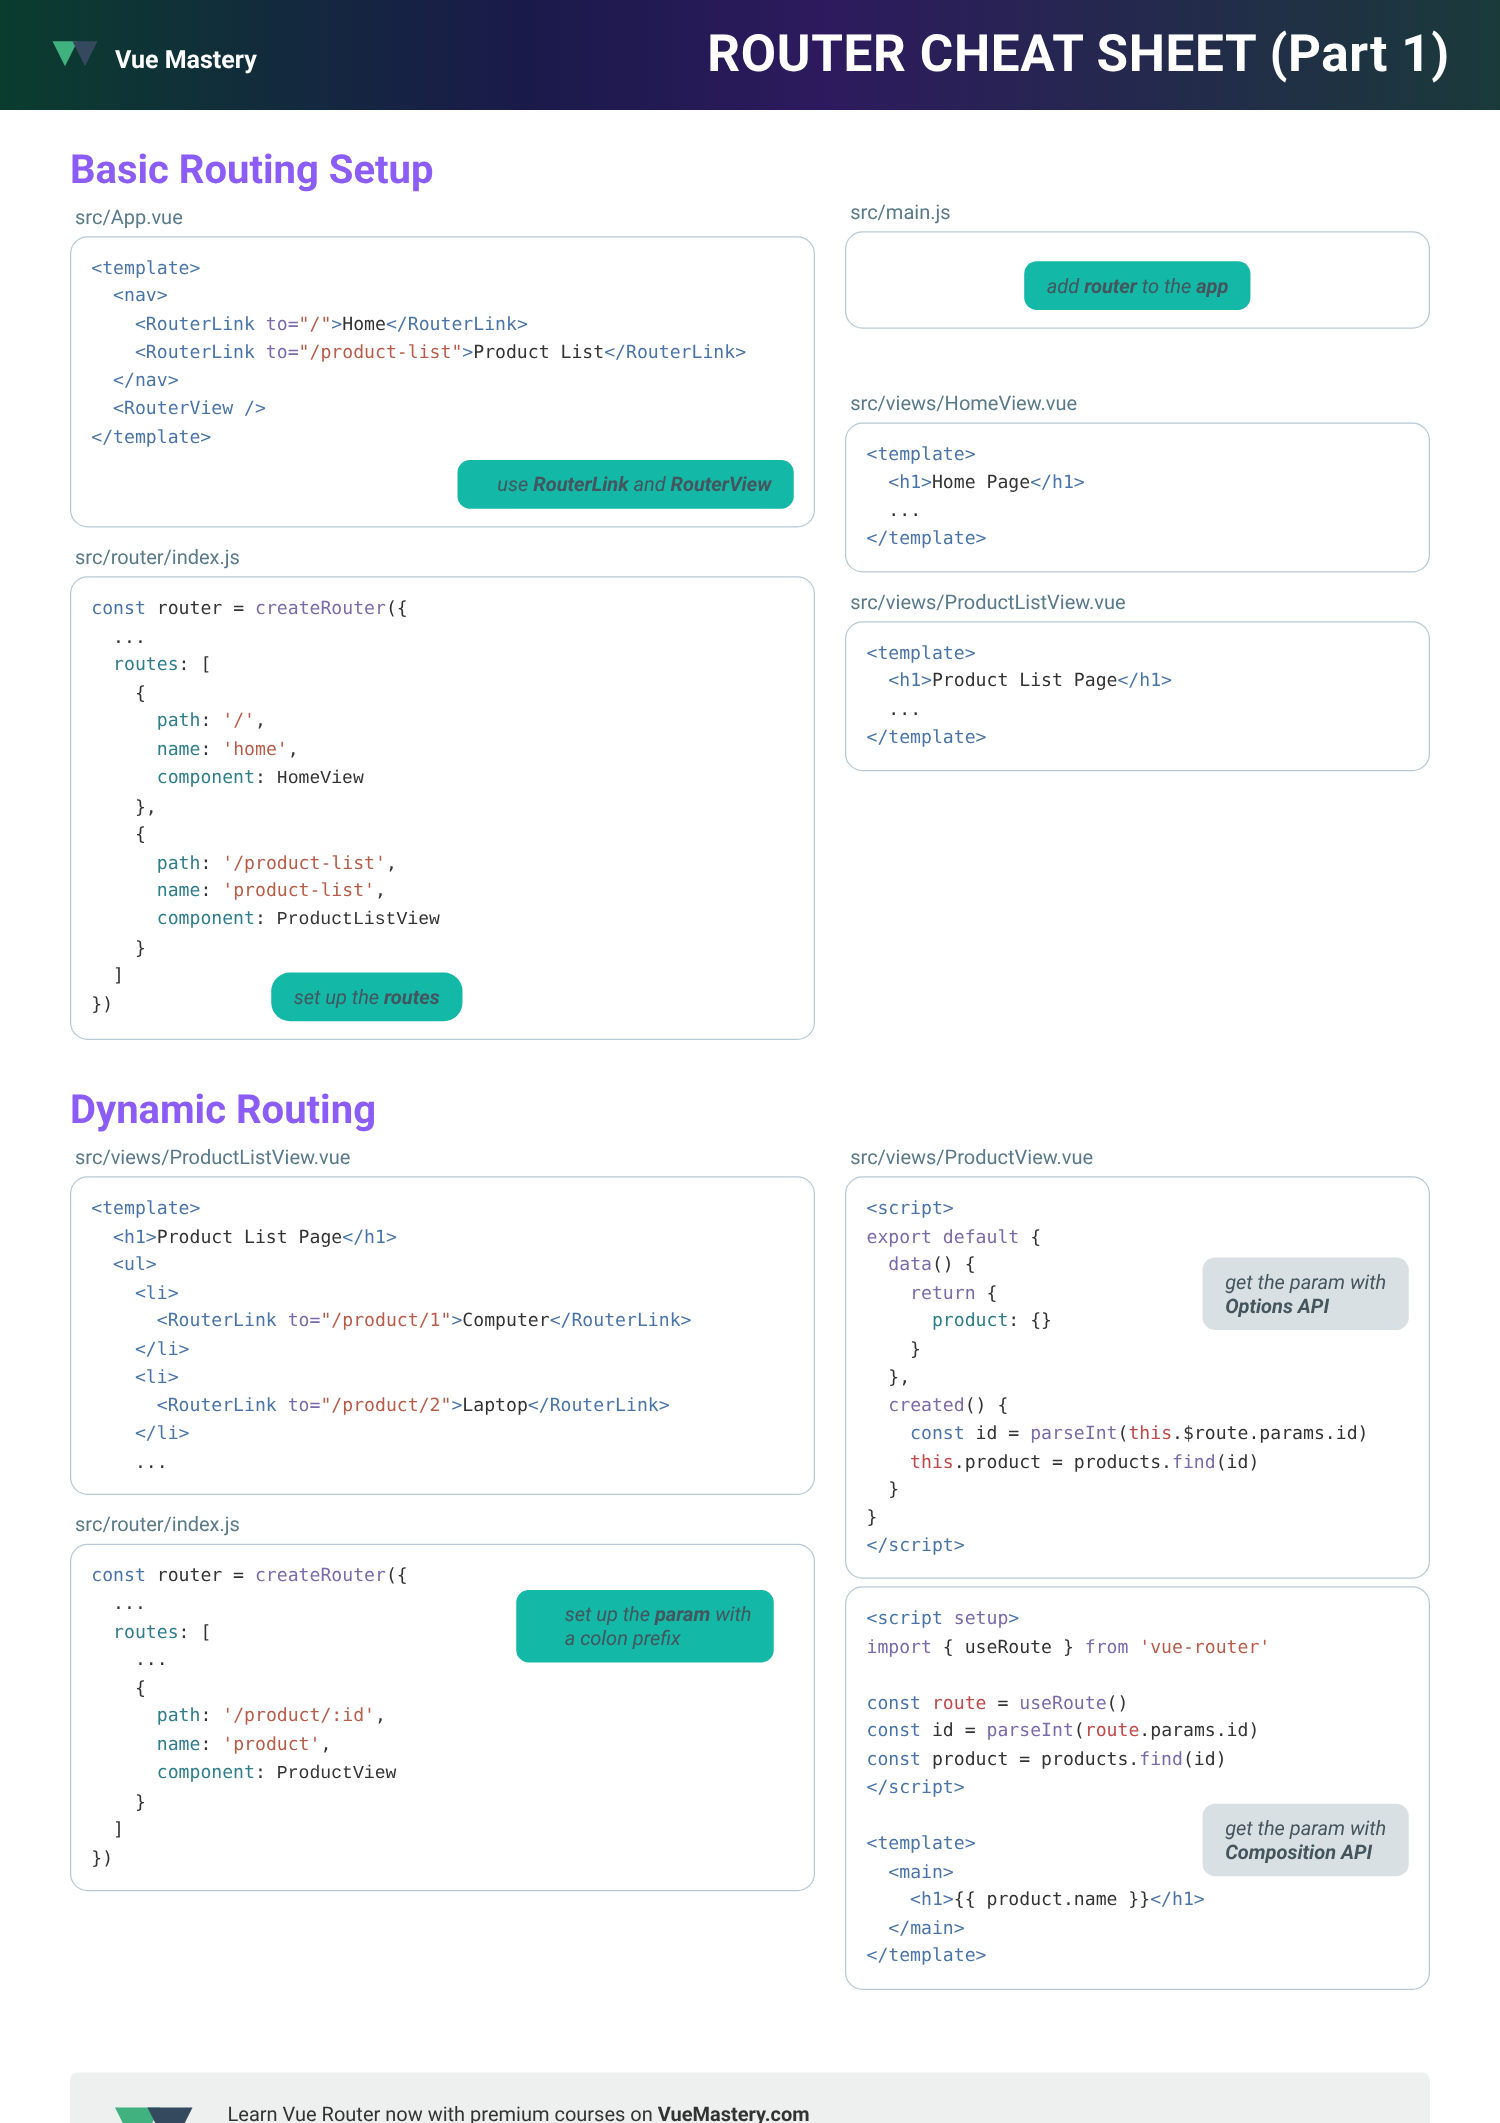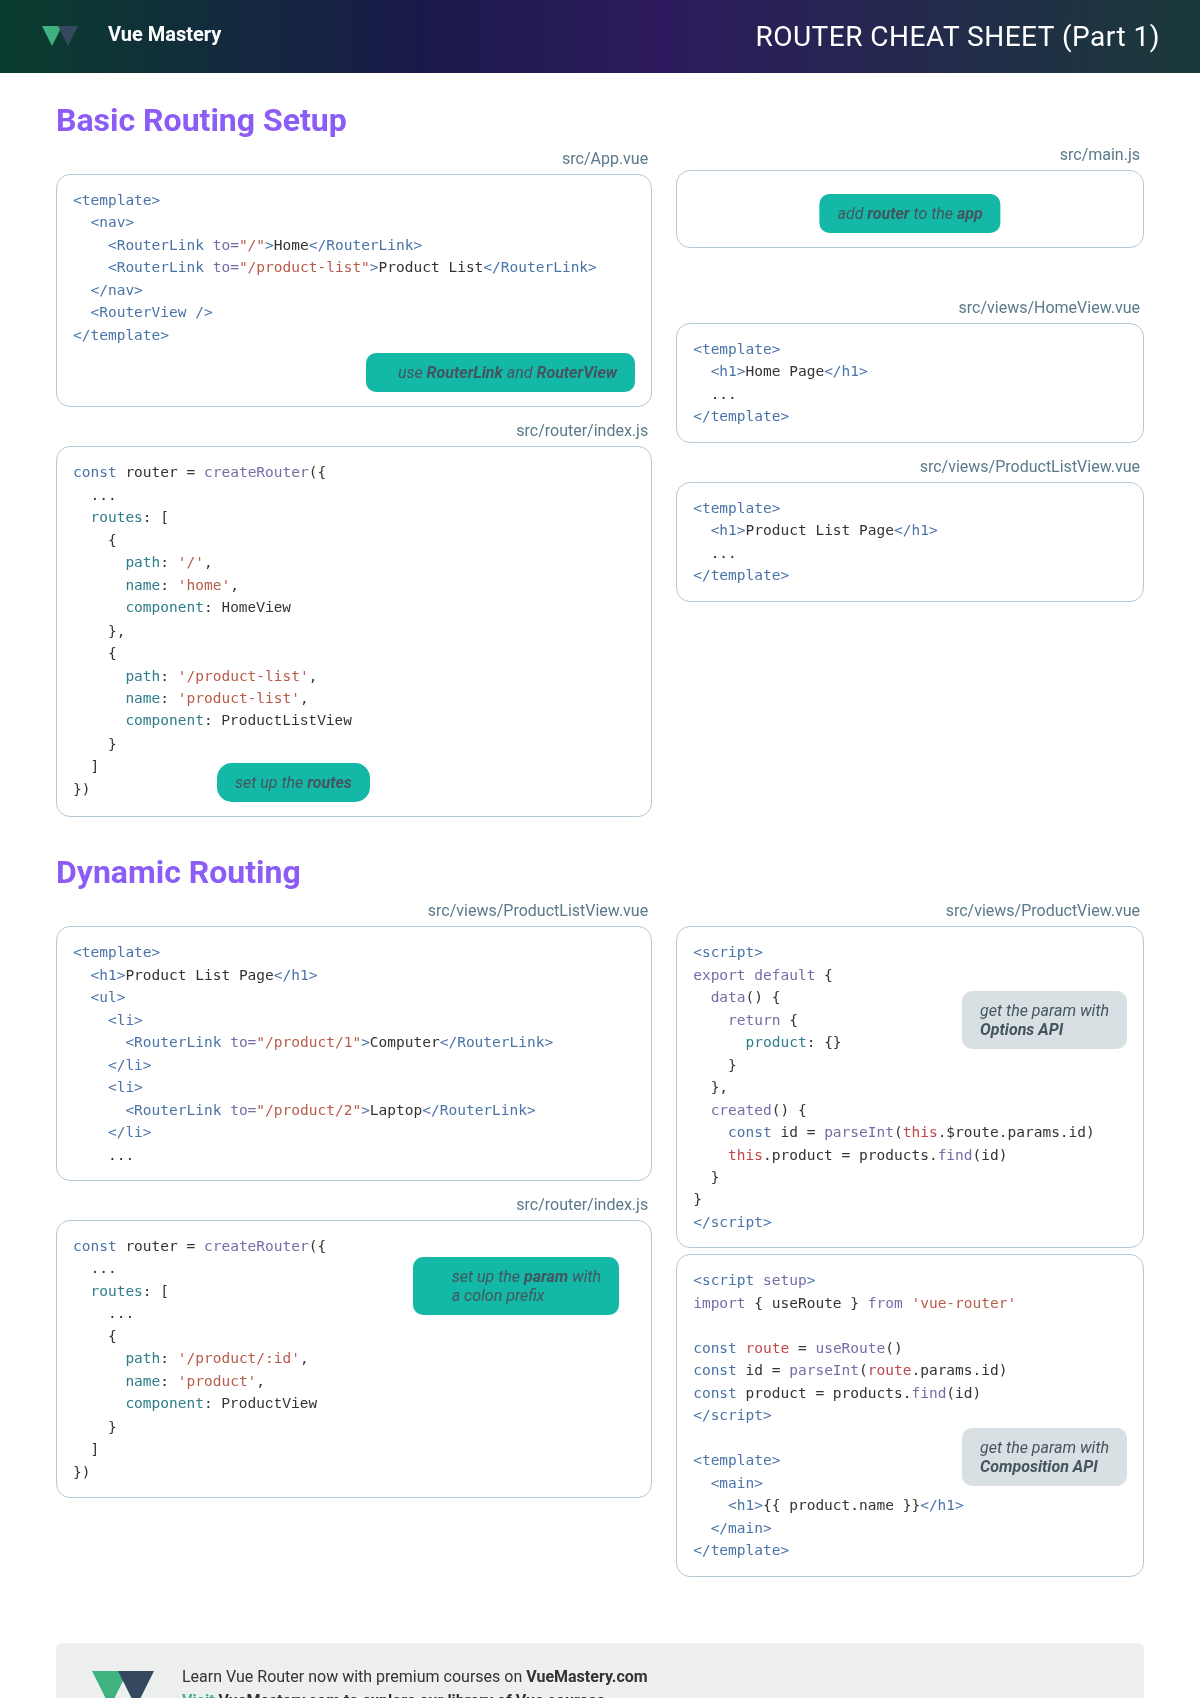--- a/index.html
+++ b/index.html
@@ -1,26 +1,26 @@
 <!DOCTYPE html>
 <html><head>
 <meta charset="utf-8">
 <style>
   * { box-sizing: border-box; margin: 0; padding: 0; }
   body { font-family: -apple-system, BlinkMacSystemFont, "Segoe UI", Roboto, sans-serif; background:#fff; color:#333; }
   .header { background: linear-gradient(90deg, #0a3d2e 0%, #1a1a4a 35%, #2d1a5e 55%, #1a3a3a 100%); color:#fff; display:flex; align-items:center; justify-content:space-between; padding:20px 40px; }
-  .logo-wrap { display:flex; align-items:flex-start; gap:24px; }
-  .header h1 { font-size:28px; font-weight:400; letter-spacing:0.5px; }
+  .logo-wrap { display:flex; align-items:flex-end; gap:8px; }
+  .header h1 { font-size:41px; font-weight:700; letter-spacing:0.5px; }
   .content { padding:28px 56px 10px; }
   h2 { color:#8b5cf6; font-size:32px; font-weight:700; margin-bottom:6px; }
   .section { margin-bottom:22px; }
   .row { display:flex; gap:24px; }
   .col { flex:1; }
   .col-narrow { flex:0 0 43%; }
-  .file-label { color:#5a7a8a; font-size:16px; text-align:right; margin: 4px 4px 6px; }
+  .file-label { color:#5a7a8a; font-size:16px; margin: 4px 4px 6px; }
   .card { border:1.5px solid #b8c9d6; border-radius:14px; padding:14px 16px; background:#fff; position:relative; margin-bottom:14px; }
   pre { font-family: "SFMono-Regular", Consolas, Menlo, monospace; font-size:14.5px; line-height:1.55; white-space:pre-wrap; }
   .callout { position:absolute; background:#14b8a6; border-radius:10px; padding:10px 18px; font-style:italic; color:#44555e; font-size:16px; }
   .callout b { font-weight:700; }
   .callout-right { right:16px;padding-left:32px; }
   .callout-bottom { bottom:14px; }
   .callout-inline { position:absolute; right:16px; top:64px; background:#d9e0e3; border-radius:10px; padding:10px 18px; font-style:italic; color:#44555e; font-size:16px; }
   .callout-inline2 { position:absolute; right:16px; bottom:90px; background:#d9e0e3; border-radius:10px; padding:10px 18px; font-style:italic; color:#44555e; font-size:16px; }
   .footer { background:#eef0f0; margin:28px 56px 40px; border-radius:6px; padding:22px 32px; display:flex; align-items:center; gap:22px; }
   .footer-text { color:#333; font-size:16px; line-height:1.5; }

